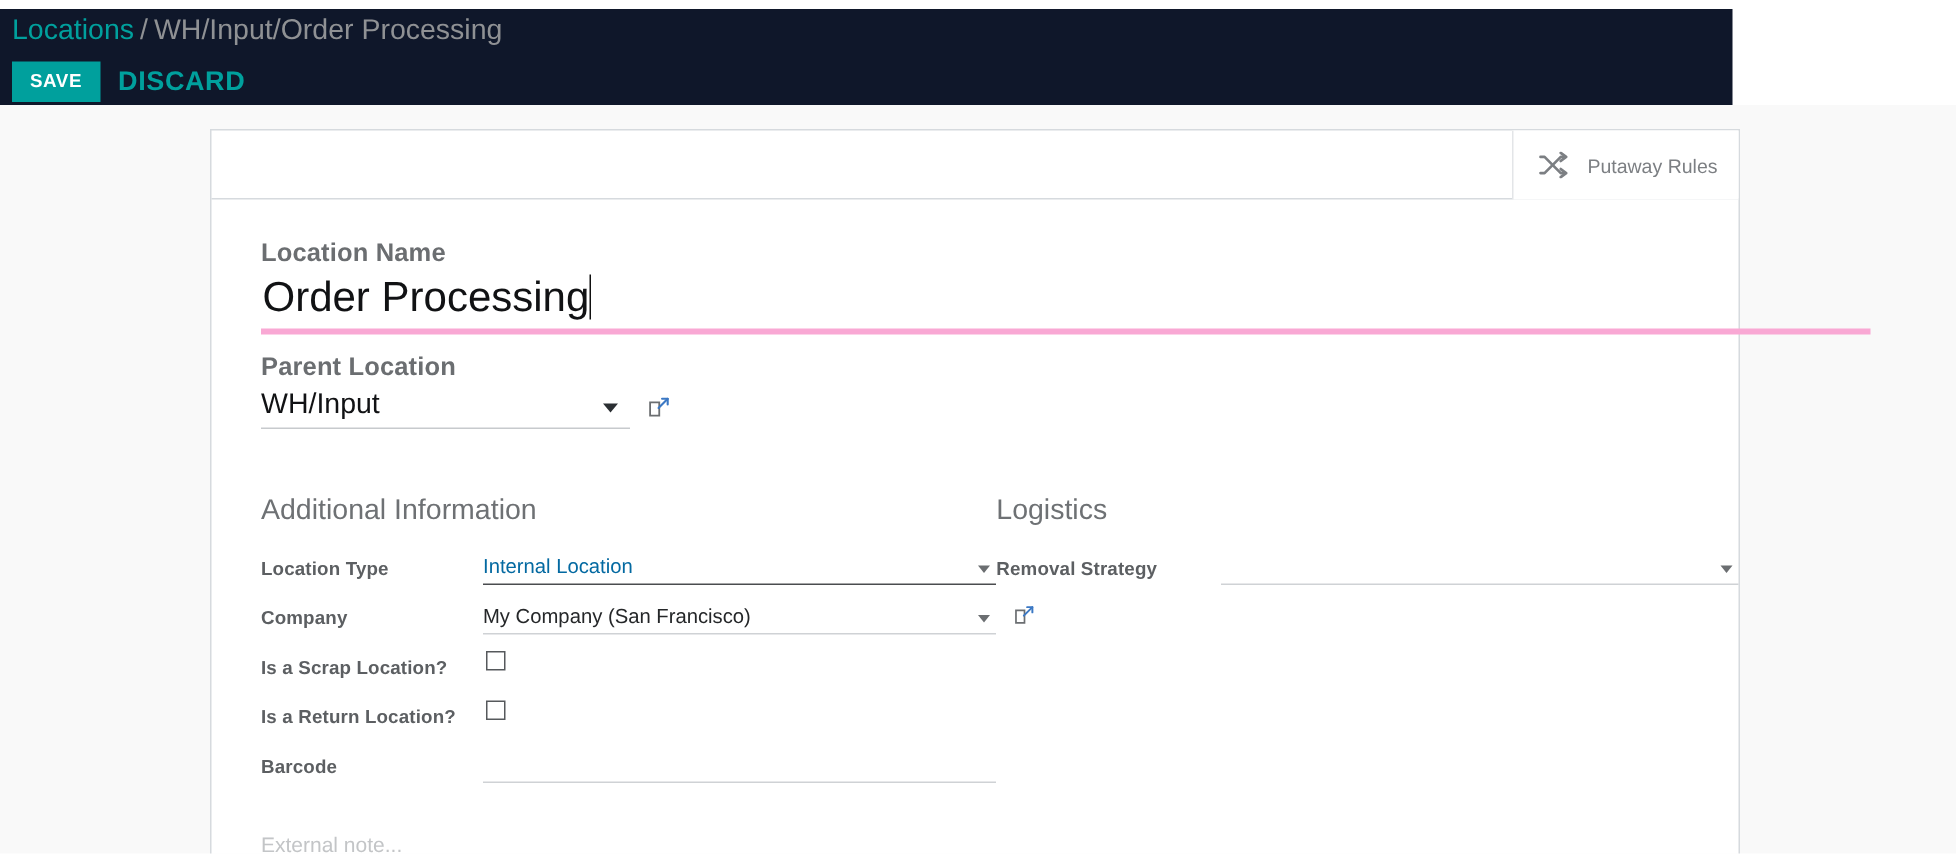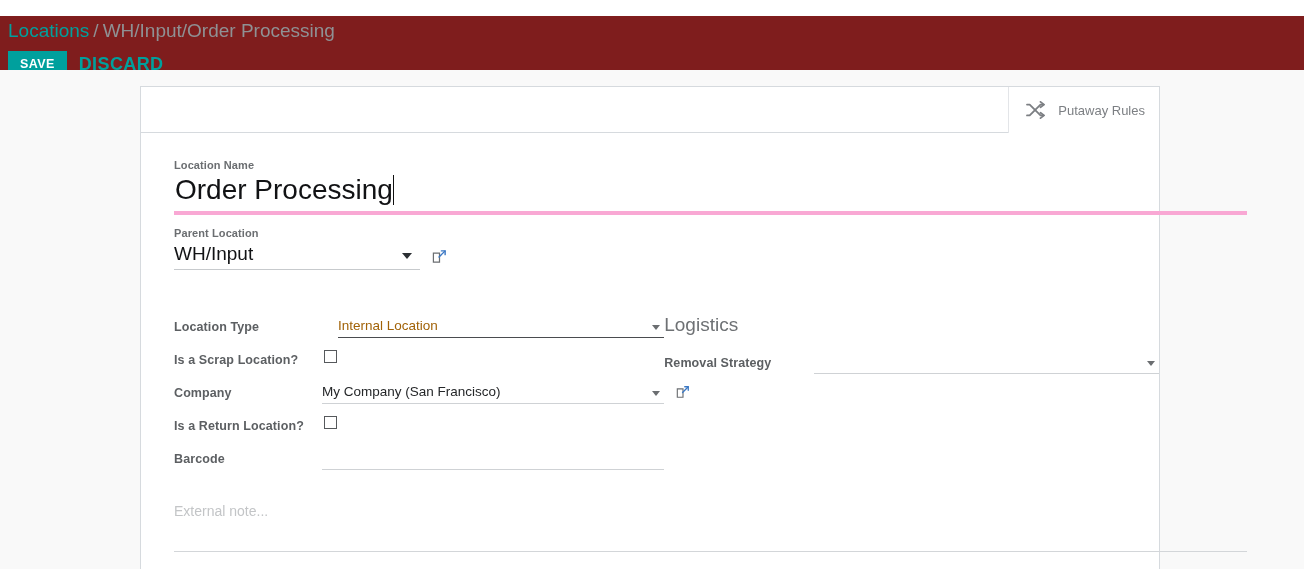--- a/index.html
+++ b/index.html
@@ -7,24 +7,24 @@
     margin: 0; padding: 0;
     width: 1304px; height: 569px;
     background: #ffffff;
     font-family: "Liberation Sans", sans-serif;
     overflow: hidden;
   }
 
   
   .control-panel {
     position: absolute;
-    top: 16px; left: 0;
-    width: 1304px;
+    top: 6px; left: 0;
+    width: 1155px;
     height: 70px;
-    background: #7f1d1d;
+    background: #0f172a;
     border-bottom: 1px solid #d8dadd;
   }
   .breadcrumb {
     position: absolute;
     left: 8px; top: 0px;
     height: 30px;
     line-height: 30px;
     font-size: 19px;
     white-space: nowrap;
   }
@@ -128,21 +128,21 @@
   
   .sheet-body {
     position: relative;
     padding: 0;
   }
 
   .title-block {
     margin: 26px 38px 0 33px;
   }
   .fld-label-top {
-    font-size: 11px;
+    font-size: 17px;
     font-weight: bold;
     color: #6b6e71;
     letter-spacing: 0.1px;
     margin-bottom: 2px;
   }
   .title-input {
     font-size: 28px;
     color: #111214;
     border: none;
     border-bottom: 4px solid #f9a8d4;
@@ -232,21 +232,21 @@
   .fval-line {
     border-bottom: 1px solid #cfd2d5;
     padding-bottom: 2px;
     font-size: 13.5px;
     color: #252729;
     line-height: 19px;
     min-height: 21px;
     padding-right: 20px;
   }
   .fval-line.strong-underline { border-bottom: 1px solid #4a4c4f; }
-  .fval-line.muted { color: #a16207; margin-left: 16px; }
+  .fval-line.muted { color: #0369a1; }
   .sel-caret {
     position: absolute;
     right: 4px;
     bottom: 8px;
     width: 0; height: 0;
     border-left: 4px solid transparent;
     border-right: 4px solid transparent;
     border-top: 5px solid #6b6e71;
   }
   .col-left .fval { max-width: 345px; }
@@ -340,52 +340,53 @@
             <path d="M10 2 H14 V6" stroke="#3b78c4" stroke-width="1.5" stroke-linecap="round" stroke-linejoin="round"></path>
             <path d="M14 2 L7.5 8.5" stroke="#3b78c4" stroke-width="1.5" stroke-linecap="round"></path>
           </svg>
         </span>
       </div>
     </div>
 
     <div class="cols">
 
       <div class="col-left">
+        <div class="grp-title">Additional Information</div>
 
         <div class="frow">
           <div class="flabel">Location Type</div>
           <div class="fval">
             <div class="fval-line strong-underline muted">Internal Location</div>
             <span class="sel-caret"></span>
-          </div>
-        </div>
-
-        <div class="frow">
-          <div class="flabel">Is a Scrap Location?</div>
-          <div class="fval">
-            <span class="cb"></span>
           </div>
         </div>
 
         <div class="frow">
           <div class="flabel">Company</div>
           <div class="fval">
             <div class="fval-line">My Company (San Francisco)</div>
             <span class="sel-caret"></span>
             <span class="ext-link-inline">
               <svg width="14" height="14" viewBox="0 0 16 16" fill="none">
                 <path d="M1.5 4.5 H8 V14 H1.5 Z" stroke="#6b6e71" stroke-width="1.3"></path>
                 <path d="M10 2 H14 V6" stroke="#3b78c4" stroke-width="1.5" stroke-linecap="round" stroke-linejoin="round"></path>
                 <path d="M14 2 L7.5 8.5" stroke="#3b78c4" stroke-width="1.5" stroke-linecap="round"></path>
               </svg>
             </span>
           </div>
         </div>
 
         <div class="frow">
+          <div class="flabel">Is a Scrap Location?</div>
+          <div class="fval">
+            <span class="cb"></span>
+          </div>
+        </div>
+
+        <div class="frow">
           <div class="flabel">Is a Return Location?</div>
           <div class="fval">
             <span class="cb"></span>
           </div>
         </div>
 
         <div class="frow">
           <div class="flabel">Barcode</div>
           <div class="fval">
             <div class="fval-line"></div>

